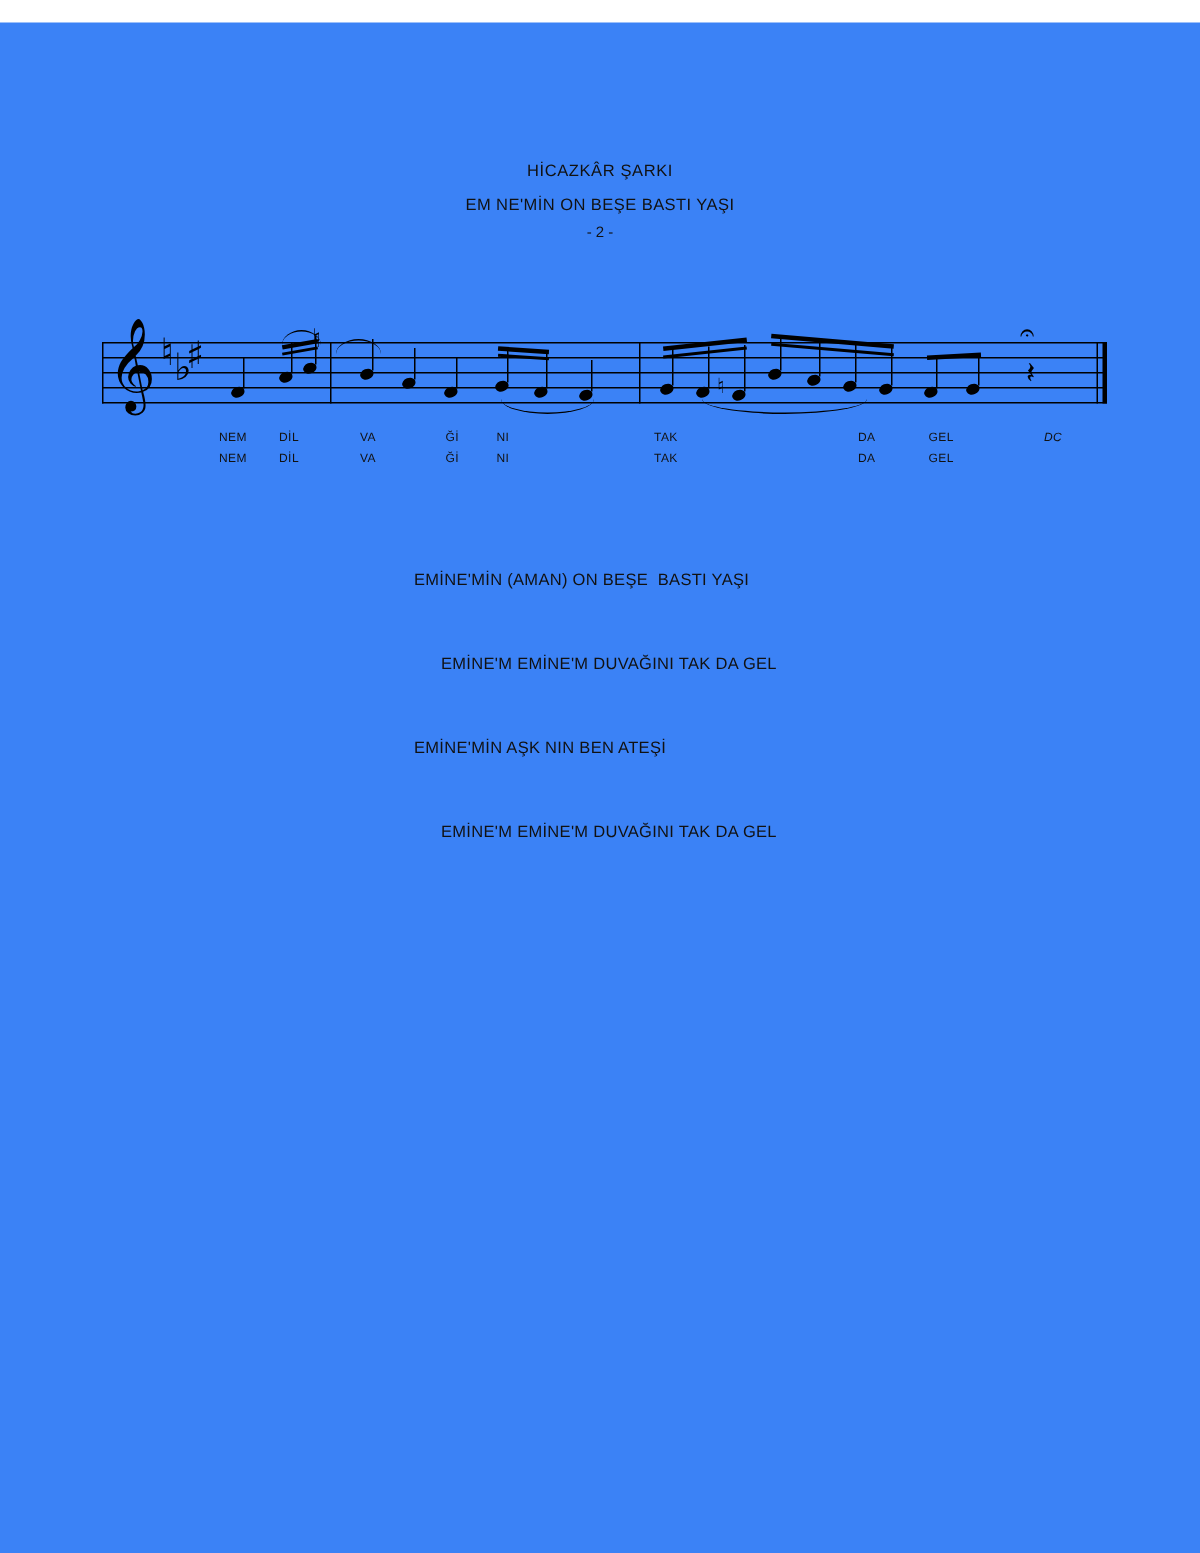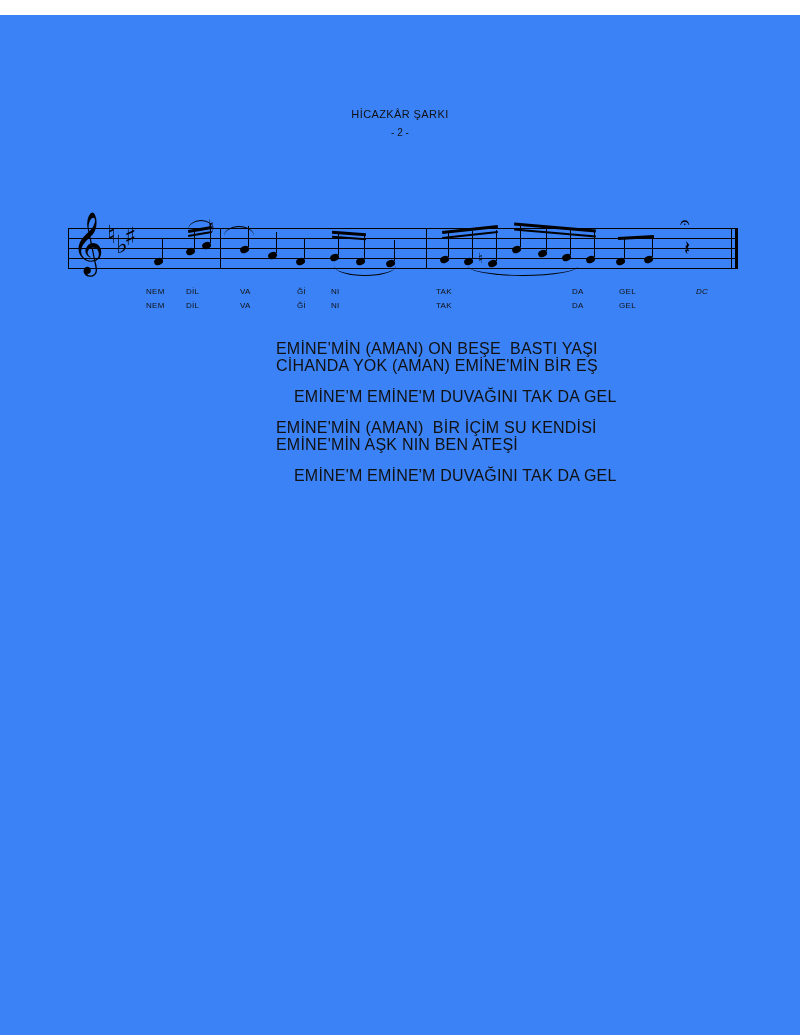--- a/index.html
+++ b/index.html
@@ -185,37 +185,39 @@
   }
 
   
   .lyrics {
     position: absolute;
     left: 0;
     top: 325px;
     width: 800px;
   }
   .lyrics .lline {
-    font-size: 16px;
+    font-size: 11px;
     line-height: 17px;
     letter-spacing: 0.2px;
     color: #111;
     white-space: pre;
+    margin-top: 39px;
   }
   .lyrics .stanza {
     margin-bottom: 14px;
   }
 </style>
 </head>
 <body>
 
 <div class="page">
 
   <div class="header">
     <div class="title-main">HİCAZKÂR ŞARKI</div>
+    <div class="title-sub">EM NE'MİN ON BEŞE BASTI YAŞI</div>
     <div class="page-num">- 2 -</div>
   </div>
 
   <div class="system">
 
     <div class="staff-lines">
       <div class="sline l1"></div>
       <div class="sline l2"></div>
       <div class="sline l3"></div>
       <div class="sline l4"></div>
@@ -319,29 +321,27 @@
     <span class="lyric-syl" style="left:263px;">NI</span>
     <span class="lyric-syl" style="left:368px;">TAK</span>
     <span class="lyric-syl" style="left:504px;">DA</span>
     <span class="lyric-syl" style="left:551px;">GEL</span>
   </div>
 
   <div class="lyrics">
 
     <div class="stanza" style="padding-left:276px;">
       <div class="lline">EMİNE'MİN (AMAN) ON BEŞE  BASTI YAŞI</div>
-      <div class="lline">CİHANDA YOK (AMAN) EMİNE'MİN BİR EŞ</div>
     </div>
 
     <div class="stanza" style="padding-left:294px;">
       <div class="lline">EMİNE'M EMİNE'M DUVAĞINI TAK DA GEL</div>
     </div>
 
     <div class="stanza" style="padding-left:276px; margin-top:10px;">
-      <div class="lline">EMİNE'MİN (AMAN)  BİR İÇİM SU KENDİSİ</div>
       <div class="lline">EMİNE'MİN AŞK NIN BEN ATEŞİ</div>
     </div>
 
     <div class="stanza" style="padding-left:294px; margin-top:10px;">
       <div class="lline">EMİNE'M EMİNE'M DUVAĞINI TAK DA GEL</div>
     </div>
 
   </div>
 
 </div>

